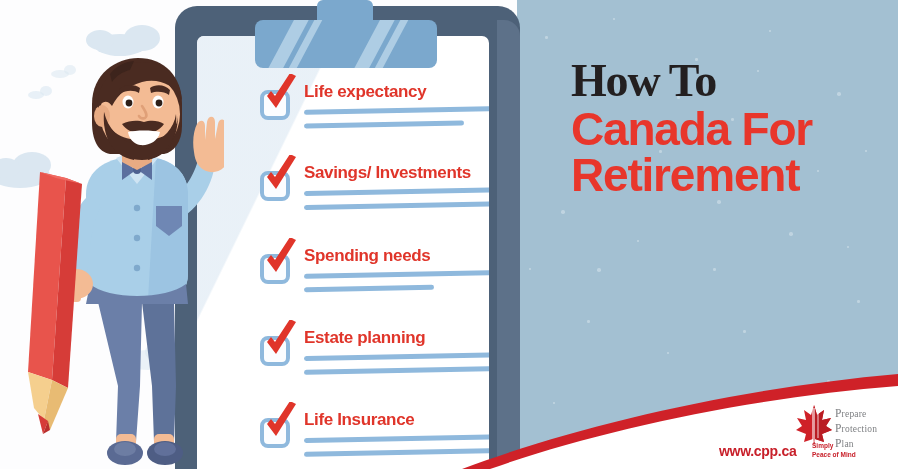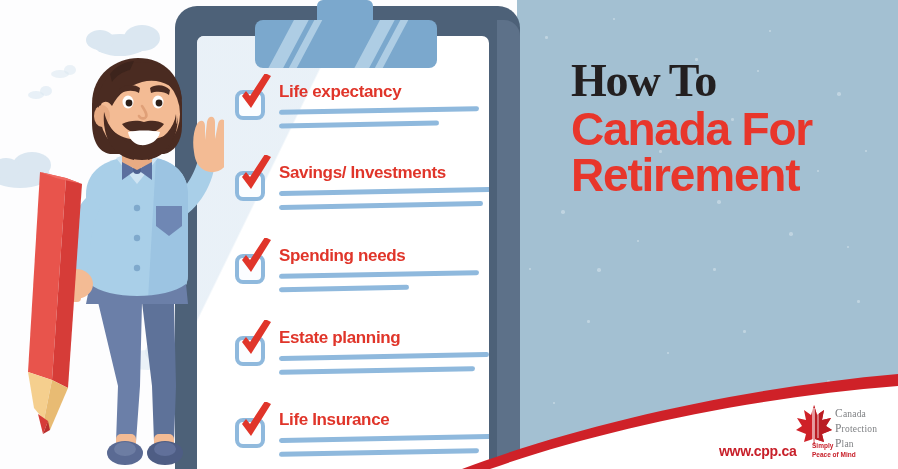--- a/index.html
+++ b/index.html
@@ -171,21 +171,21 @@
     top: -14px;
     width: 13px; height: 80px;
     background: #b7d3e8;
     transform: rotate(28deg);
     opacity: .85;
   }
 
   
   .check-row {
     position: absolute;
-    left: 38px;
+    left: 63px;
     width: 260px;
     height: 62px;
     text-align: right;
   }
   .check-box {
     position: absolute;
     left: 0; top: 8px;
     width: 30px; height: 30px;
     border: 4px solid #8fb9dd;
     border-radius: 8px;
@@ -444,21 +444,21 @@
   <div class="cpp-url">www.cpp.ca</div>
 
   <div class="logo">
     <svg class="logo-leaf" viewBox="0 0 38 42">
       <path d="M19 1 L22 11 L29 6 L27 16 L36 14 L31 22 L37 26 L27 30 L29 38 L20 35 L19 42 L18 35 L9 38 L11 30 L1 26 L7 22 L2 14 L11 16 L9 6 L16 11 Z" fill="#cf2128"></path>
       <path d="M19 1 L22 11 L29 6 L27 16 L36 14 L31 22 L37 26 L27 30 L29 38 L20 35 L19 42 Z" fill="#b91c23"></path>
       <rect x="17" y="4" width="3" height="34" fill="#ffffff" opacity=".55"></rect>
       <rect x="22" y="8" width="2" height="26" fill="#ffffff" opacity=".4"></rect>
     </svg>
     <div class="logo-words">
-      <span>Canada</span>
+      <span>Prepare</span>
       <span>Protection</span>
       <span>Plan</span>
     </div>
     <div class="logo-tag">
       <span>Simply</span>
       <span>Peace of Mind</span>
     </div>
   </div>
 
   <div class="headline">

